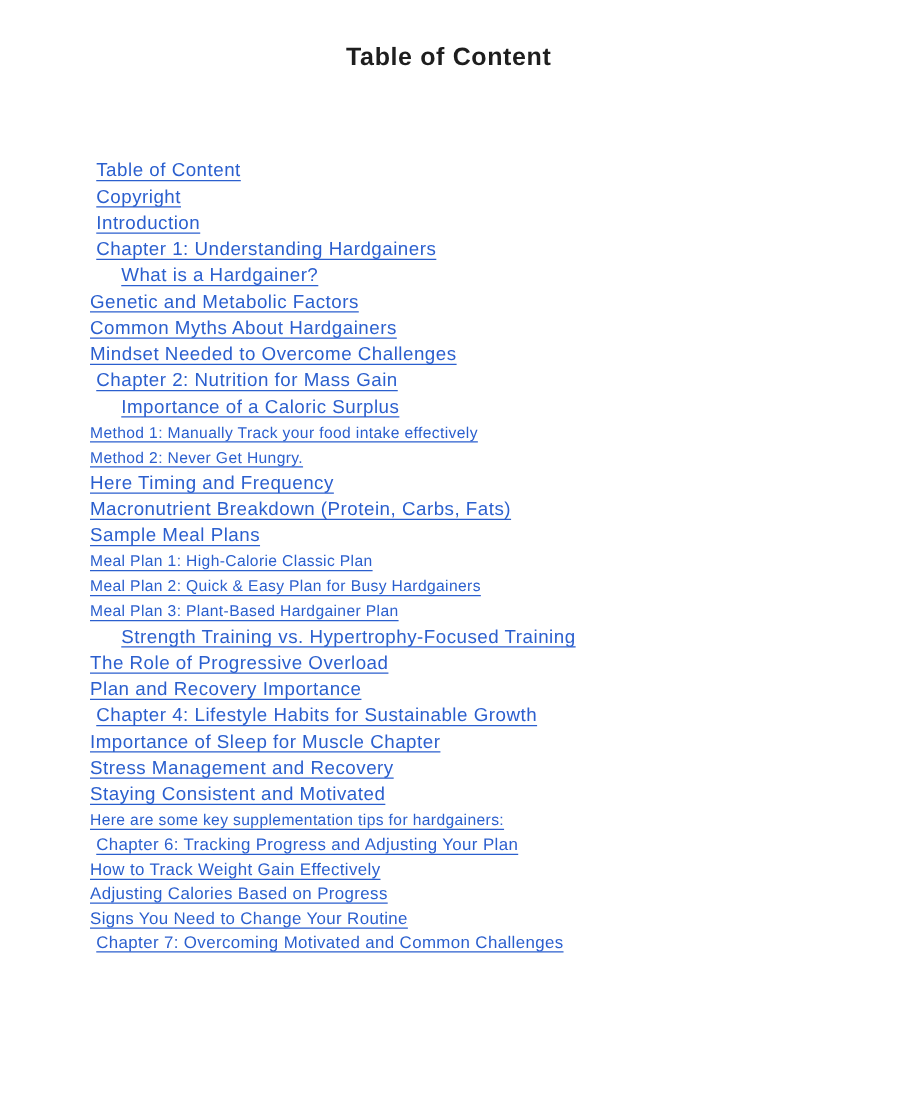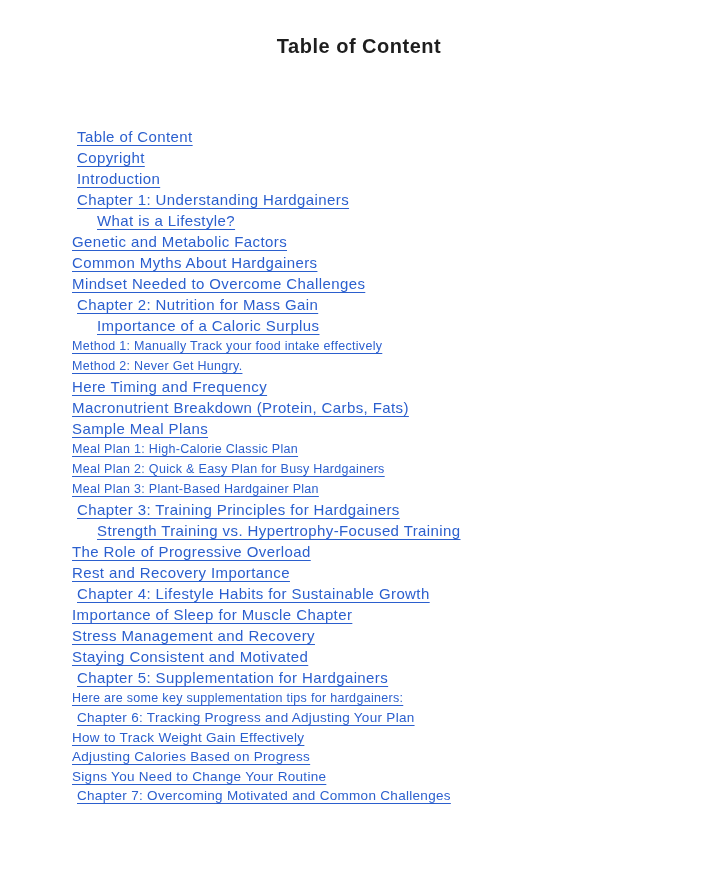--- a/index.html
+++ b/index.html
@@ -55,43 +55,41 @@
 <body>
 
 <div class="page">
   <div class="page-title">Table of Content</div>
 
   <nav class="toc">
       <a class="lvl0 sz-regular">Table of Content</a>
       <a class="lvl0 sz-regular">Copyright</a>
       <a class="lvl0 sz-regular">Introduction</a>
       <a class="lvl0 sz-regular">Chapter 1: Understanding Hardgainers</a>
-      <a class="lvl1 sz-regular">What is a Lifestyle?</a>
+      <a class="lvl1 sz-regular">What is a Hardgainer?</a>
       <a class="lvl2 sz-regular">Genetic and Metabolic Factors</a>
       <a class="lvl2 sz-regular">Common Myths About Hardgainers</a>
       <a class="lvl2 sz-regular">Mindset Needed to Overcome Challenges</a>
       <a class="lvl0 sz-regular">Chapter 2: Nutrition for Mass Gain</a>
       <a class="lvl1 sz-regular">Importance of a Caloric Surplus</a>
       <a class="lvl2 sz-small">Method 1: Manually Track your food intake effectively</a>
       <a class="lvl2 sz-small">Method 2: Never Get Hungry.</a>
       <a class="lvl2 sz-regular">Here Timing and Frequency</a>
       <a class="lvl2 sz-regular">Macronutrient Breakdown (Protein, Carbs, Fats)</a>
       <a class="lvl2 sz-regular">Sample Meal Plans</a>
       <a class="lvl2 sz-small">Meal Plan 1: High-Calorie Classic Plan</a>
       <a class="lvl2 sz-small">Meal Plan 2: Quick &amp; Easy Plan for Busy Hardgainers</a>
       <a class="lvl2 sz-small">Meal Plan 3: Plant-Based Hardgainer Plan</a>
-      <a class="lvl0 sz-regular">Chapter 3: Training Principles for Hardgainers</a>
       <a class="lvl1 sz-regular">Strength Training vs. Hypertrophy-Focused Training</a>
       <a class="lvl2 sz-regular">The Role of Progressive Overload</a>
-      <a class="lvl2 sz-regular">Rest and Recovery Importance</a>
+      <a class="lvl2 sz-regular">Plan and Recovery Importance</a>
       <a class="lvl0 sz-regular">Chapter 4: Lifestyle Habits for Sustainable Growth</a>
       <a class="lvl2 sz-regular">Importance of Sleep for Muscle Chapter</a>
       <a class="lvl2 sz-regular">Stress Management and Recovery</a>
       <a class="lvl2 sz-regular">Staying Consistent and Motivated</a>
-      <a class="lvl0 sz-regular">Chapter 5: Supplementation for Hardgainers</a>
       <a class="lvl2 sz-small">Here are some key supplementation tips for hardgainers:</a>
       <a class="lvl0 sz-medium">Chapter 6: Tracking Progress and Adjusting Your Plan</a>
       <a class="lvl2 sz-medium">How to Track Weight Gain Effectively</a>
       <a class="lvl2 sz-medium">Adjusting Calories Based on Progress</a>
       <a class="lvl2 sz-medium">Signs You Need to Change Your Routine</a>
       <a class="lvl0 sz-medium">Chapter 7: Overcoming Motivated and Common Challenges</a>
     </nav>
 </div>
 
 </body></html>

